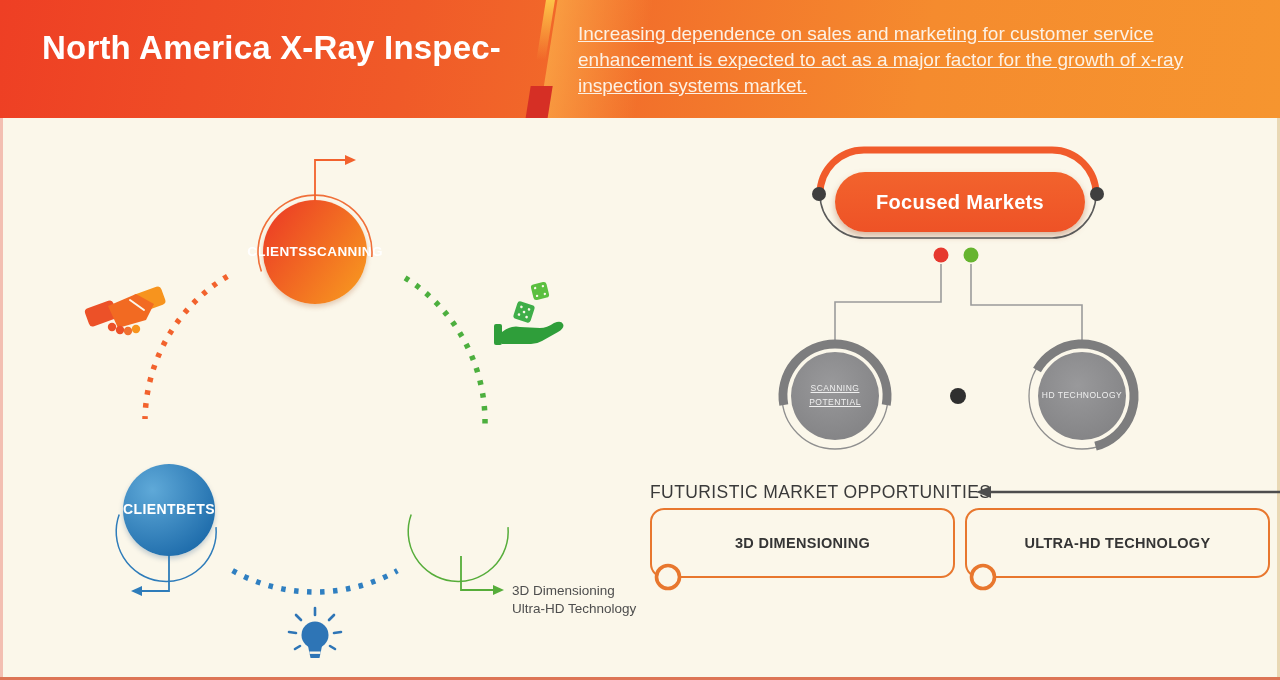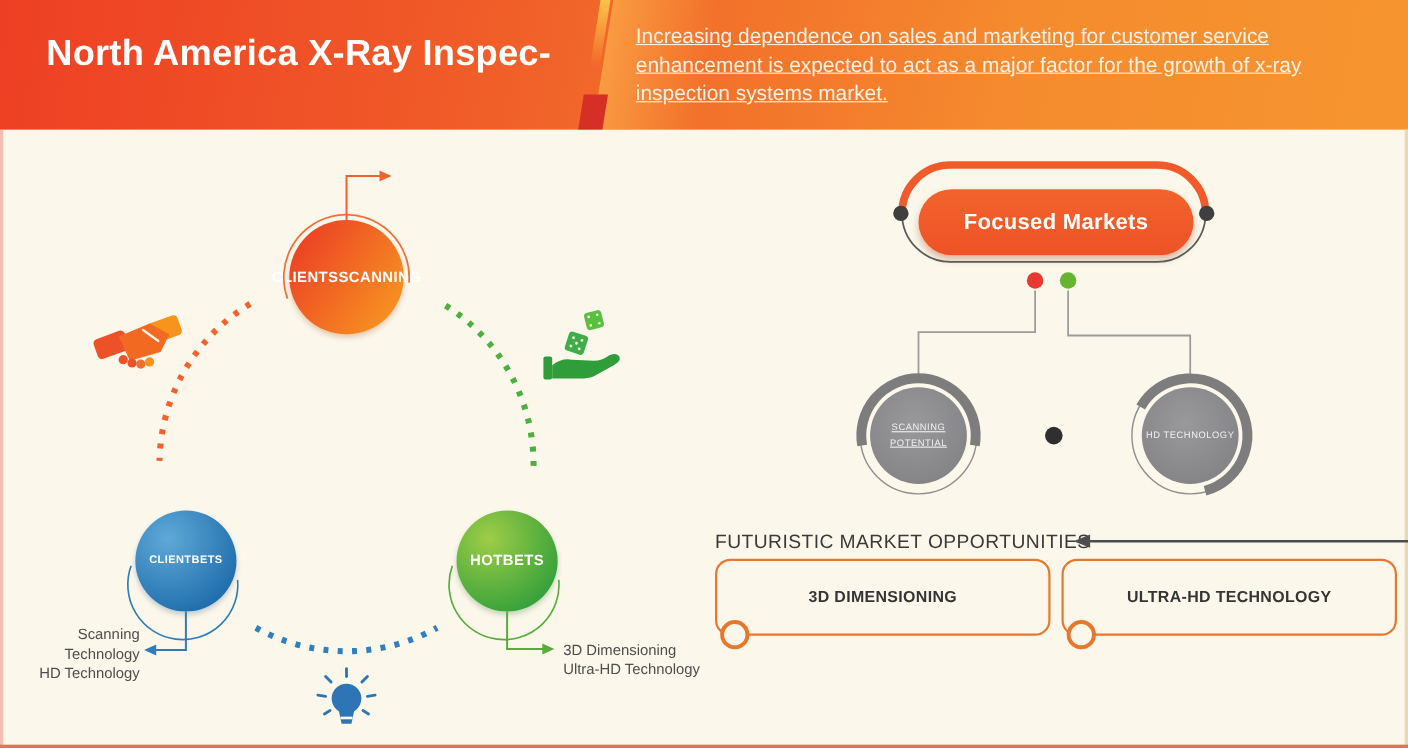--- a/index.html
+++ b/index.html
@@ -34,21 +34,21 @@
   
   .node { position:absolute; border-radius:50%; display:flex; flex-direction:row;
           align-items:center; justify-content:center; color:#fff; font-weight:bold;
           text-align:center; z-index:3; }
   #node-clients-potential { left:263px; top:82px; width:104px; height:104px;
           background:linear-gradient(125deg,#ec4025 10%,#f79420 90%);
           font-size:13.5px; line-height:1.55; letter-spacing:.4px;
           box-shadow:0 3px 5px rgba(160,70,20,.25); }
   #node-client-focus { left:123px; top:346px; width:92px; height:92px;
           background:radial-gradient(circle at 32% 28%, #5fa9d8, #1e6cab 80%);
-          font-size:10px; line-height:1.55; letter-spacing:.4px;
+          font-size:14px; line-height:1.55; letter-spacing:.4px;
           box-shadow:0 3px 5px rgba(30,80,130,.25); }
   #node-hot-bets { left:415px; top:346px; width:92px; height:92px;
           background:radial-gradient(circle at 32% 28%, #9ecd47, #2e9d39 85%);
           font-size:13.5px; line-height:1.55; letter-spacing:.4px;
           box-shadow:0 3px 5px rgba(40,110,40,.25); }
 
   .note { position:absolute; font-size:13.5px; line-height:1.3; color:#4e4e4e; z-index:4; }
   #note-clients-potential { left:360px; top:33px; }
   #note-client-focus { left:0px; top:450px; width:127px; text-align:right; }
   #note-hot-bets { left:512px; top:464px; }
@@ -100,29 +100,21 @@
     <div class="edge-bottom"></div>
 
     <div class="node" id="node-clients-potential">
       <span>CLIENTS</span>
       <span>SCANNING</span>
     </div>
     <div class="node" id="node-client-focus">
       <span>CLIENT</span>
       <span>BETS</span>
     </div>
-    <div class="node" id="node-hot-bets">
-      <span>HOT</span>
-      <span>BETS</span>
-    </div>
-
-    <div class="note" id="note-client-focus">
-      <div>Scanning Technology</div>
-      <div>HD Technology</div>
-    </div>
+
     <div class="note" id="note-hot-bets">
       <div>3D Dimensioning</div>
       <div>Ultra-HD Technology</div>
     </div>
 
     <div id="focused-pill">
       <span>Focused Markets</span>
     </div>
 
     <div class="gray-node" id="node-scanning">

